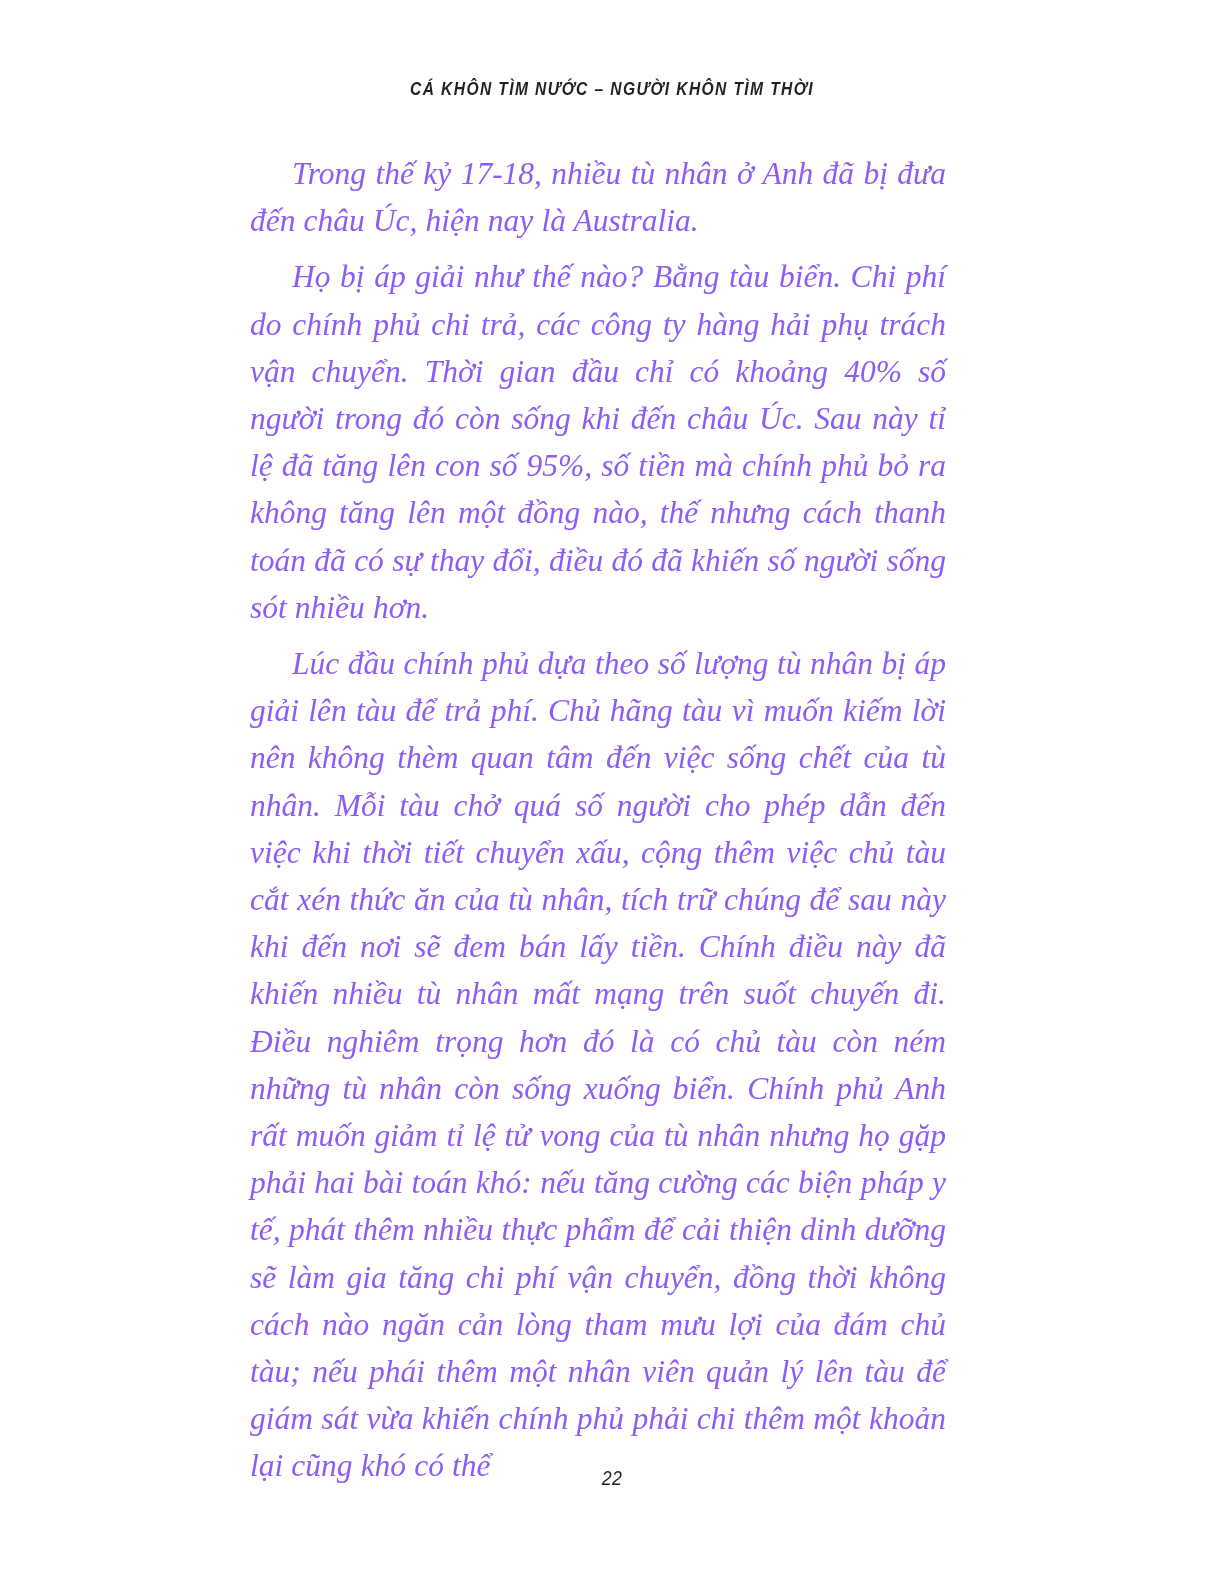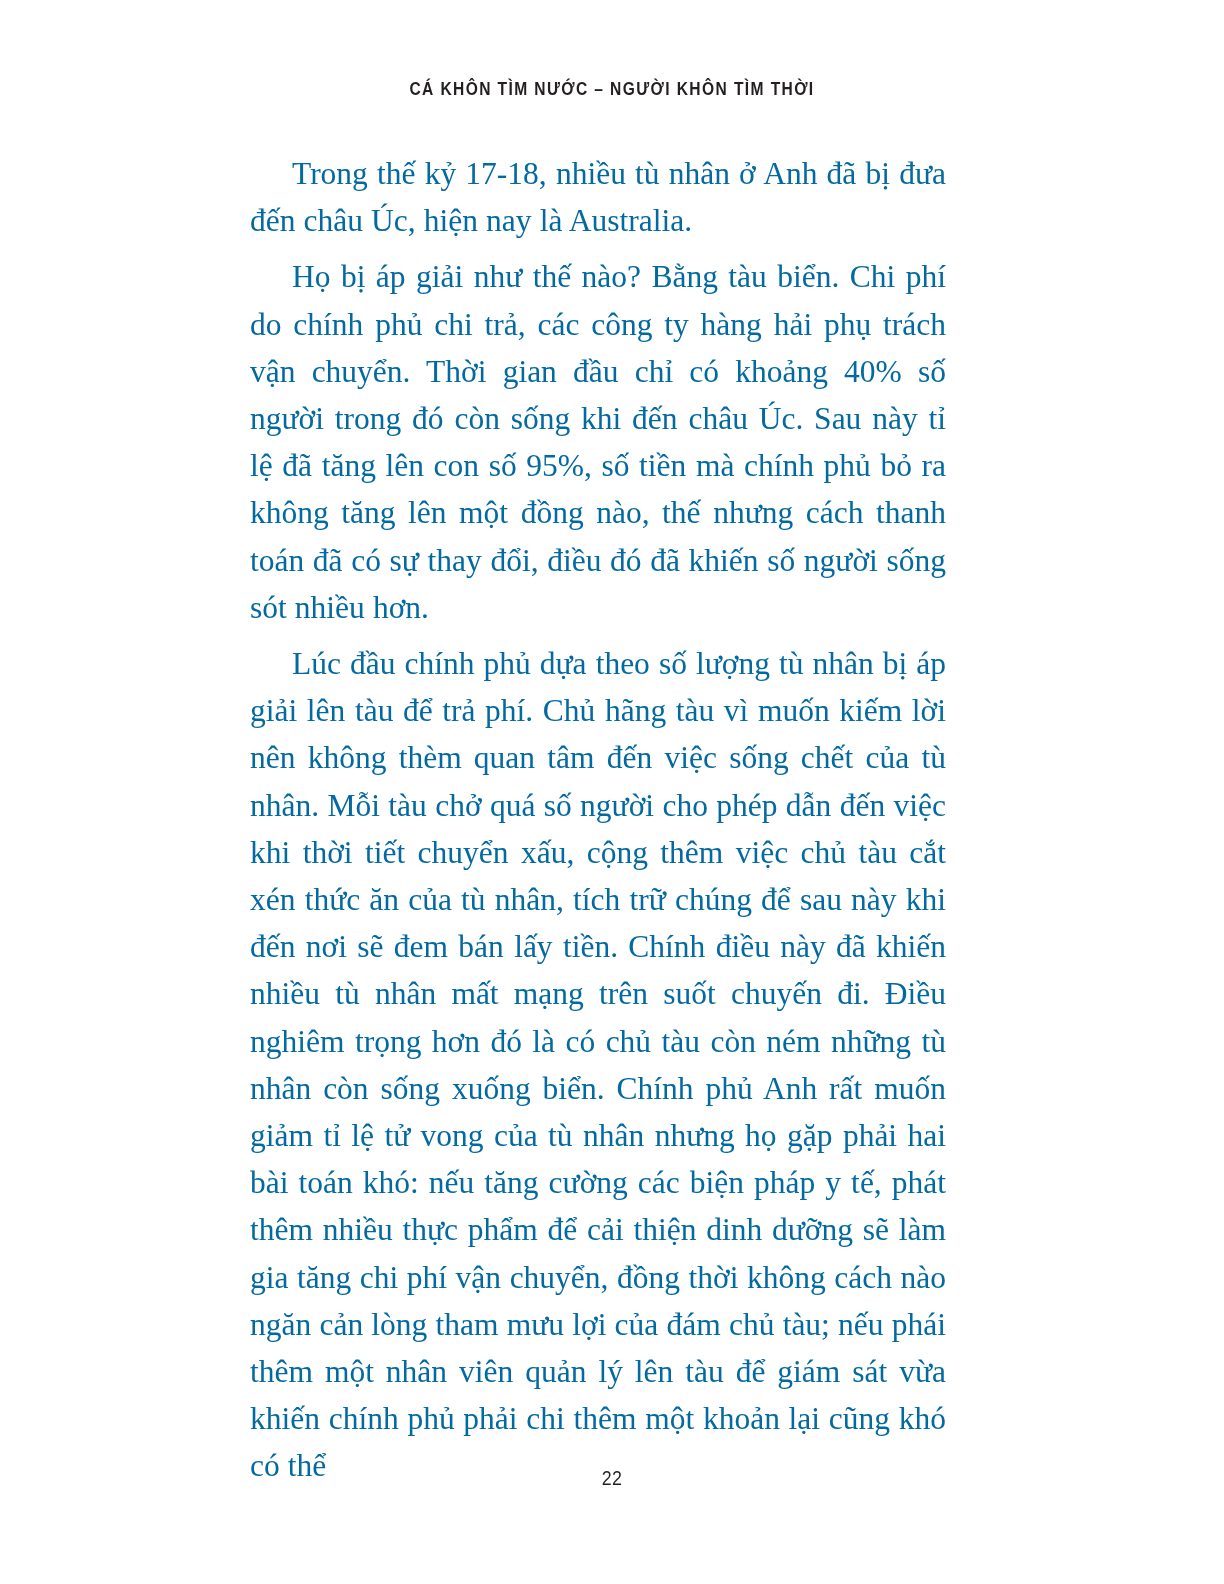--- a/index.html
+++ b/index.html
@@ -9,20 +9,21 @@
     background: #ffffff;
   }
 
   .page {
     position: relative;
     width: 996px;
     height: 1584px;
     background: #ffffff;
     overflow: hidden;
     box-sizing: border-box;
+    font-style: italic;
   }
 
   
   .running-head {
     position: absolute;
     top: 78px;
     left: 0;
     width: 1224px;
     text-align: center;
     font-family: "Liberation Sans", "DejaVu Sans", sans-serif;
@@ -42,21 +43,21 @@
     top: 150px;
     left: 250px;
     width: 696px;
   }
 
   .body-paragraph {
     margin: 0 0 9px 0;
     font-family: "Liberation Serif", "DejaVu Serif", serif;
     font-size: 31.5px;
     line-height: 47.2px;
-    color: #0369a1;
+    color: #8b5cf6;
     text-align: justify;
     text-justify: inter-word;
     text-indent: 42px;
     hyphens: none;
     -webkit-hyphens: none;
     word-spacing: 0.2px;
   }
 
   .body-paragraph:last-child {
     margin-bottom: 16px;

